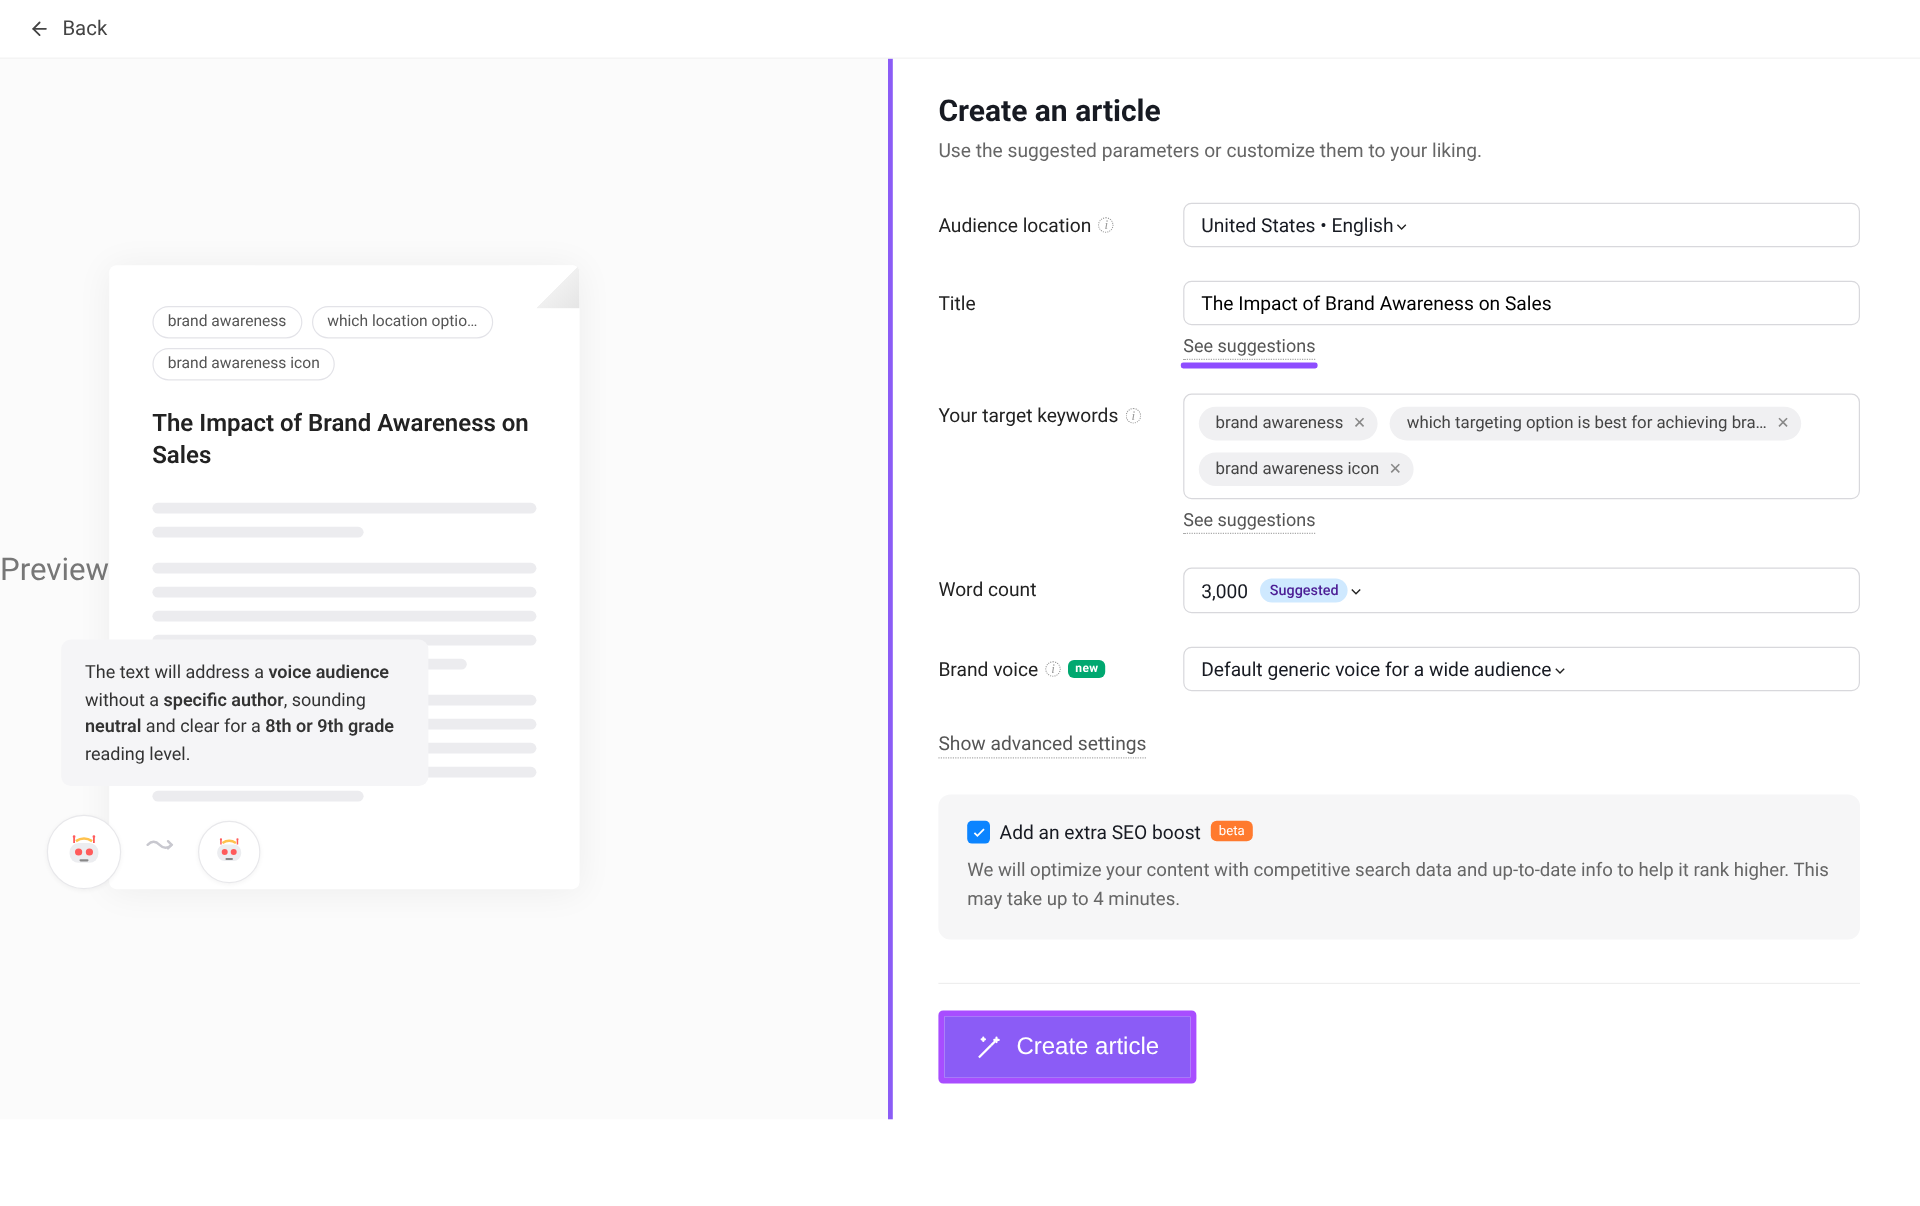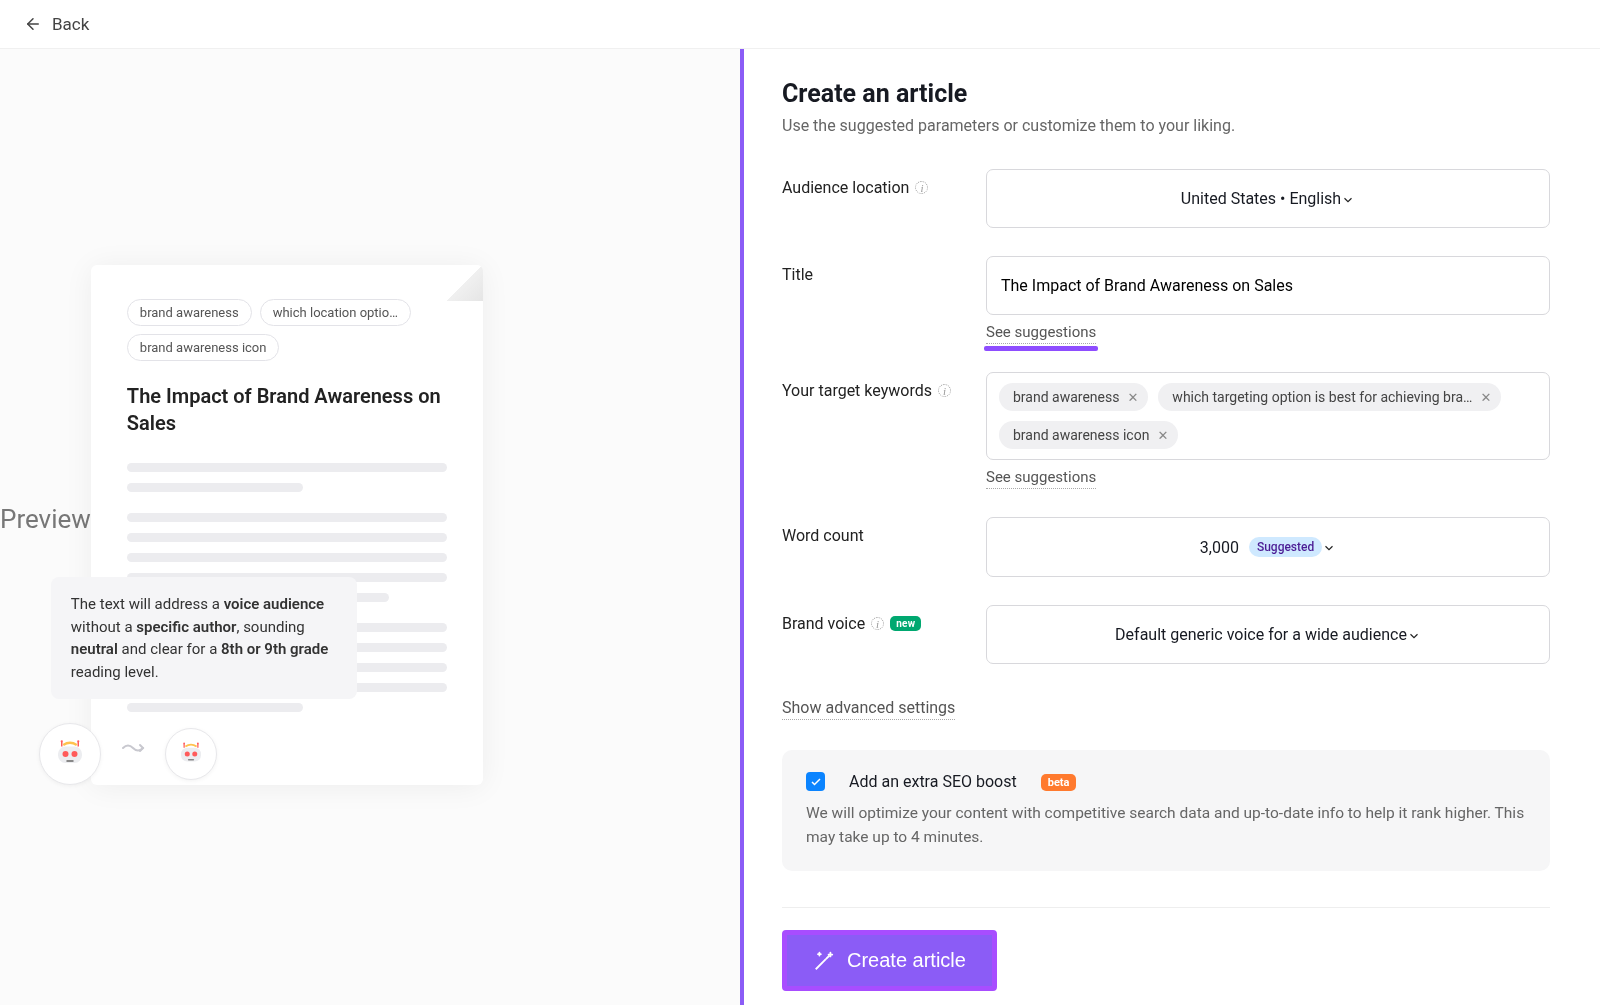--- a/index.html
+++ b/index.html
@@ -25,38 +25,38 @@
   .bots{position:absolute;left:-52px;bottom:0;display:flex;align-items:center;gap:20px;}
   .bot{width:62px;height:62px;border-radius:50%;background:#fff;border:1px solid #e8e8eb;box-shadow:0 1px 4px rgba(0,0,0,.05);display:flex;align-items:center;justify-content:center;}
   .bot.small{width:52px;height:52px;}
   .swap{color:#c8c8cf;font-size:20px;}
   .h1{font-size:25px;font-weight:700;margin-bottom:8px;}
   .sub{color:#666;font-size:16px;margin-bottom:34px;}
   .row{display:flex;align-items:flex-start;margin-bottom:28px;gap:18px;}
   .lbl{width:186px;font-size:16px;color:#222;display:flex;align-items:center;gap:6px;padding-top:9px;}
   .info{width:13px;height:13px;display:inline-flex;align-items:center;justify-content:center;font-size:11px;font-style:italic;font-family:Georgia,serif;border:1px dotted #999;border-radius:50%;color:#999;cursor:help;}
   .field{flex:1;}
-  .select,.input{width:100%;border:1px solid #d8d8dc;border-radius:7px;padding:19px 14px;font-size:16px;background:#fff;display:flex;align-items:center;justify-content:center;}
+  .select,.input{width:100%;border:1px solid #d8d8dc;border-radius:7px;padding:8px 14px;font-size:16px;background:#fff;display:flex;align-items:center;justify-content:flex-start;}
   .select{cursor:pointer;}
   .chev{width:14px;height:14px;}
   .chev svg{width:14px;height:14px;stroke:#222;stroke-width:2;fill:none;}
   .link{color:#555;font-size:15px;border-bottom:1px dotted #aaa;padding-bottom:2px;cursor:pointer;display:inline-block;margin-top:8px;}
   .link.hl{display:inline-block;position:relative;}
   .link.hl::after{content:"";position:absolute;left:-2px;right:-2px;bottom:-8px;height:5px;background:#8e4dff;border-radius:2px;}
   .chipbox{border:1px solid #d8d8dc;border-radius:7px;padding:10px 12px;display:flex;flex-wrap:wrap;gap:10px;}
   .chip{background:#f0f0f2;border-radius:999px;padding:6px 10px 6px 14px;font-size:14px;color:#444;display:inline-flex;align-items:center;gap:8px;max-width:100%;}
   .chip span{white-space:nowrap;overflow:hidden;text-overflow:ellipsis;max-width:310px;}
   .chip .x{color:#888;cursor:pointer;font-size:13px;}
   .wc{display:flex;align-items:center;gap:10px;}
   .badge-sugg{background:#cfe9ff;color:#4c1d95;font-size:12px;padding:3px 8px;border-radius:999px;font-weight:500;}
   .badge-new{background:#00a870;color:#fff;font-size:10px;font-weight:700;padding:2px 6px;border-radius:5px;letter-spacing:.3px;}
-  .badge-beta{background:#ff7a2e;color:#fff;font-size:11px;font-weight:700;padding:2px 7px;border-radius:5px;}
+  .badge-beta{background:#ff7a2e;color:#fff;font-size:11px;font-weight:400;padding:2px 7px;border-radius:5px;}
   .adv{color:#555;font-size:16px;border-bottom:1px dotted #aaa;padding-bottom:2px;cursor:pointer;display:inline-block;margin:6px 0 30px;}
   .seo{background:#f6f6f7;border-radius:10px;padding:22px 24px;}
-  .seo-row{display:flex;align-items:flex-end;gap:24px;margin-bottom:10px;}
+  .seo-row{display:flex;align-items:flex-start;gap:8px;margin-bottom:10px;}
   .cb{width:19px;height:19px;border-radius:4px;background:#0b84ff;display:flex;align-items:center;justify-content:center;cursor:pointer;}
   .cb svg{width:12px;height:12px;stroke:#fff;stroke-width:3;fill:none;}
   .seo-desc{color:#666;font-size:15.5px;line-height:1.55;}
   .footer{border-top:1px solid #eee;padding:22px 0 0;margin-top:36px;}
   .cta-wrap{display:inline-block;border:5px solid #a84dff;border-radius:4px;}
   .cta{background:#8b5cf6;color:#fff;border:none;font-size:20px;font-weight:500;padding:14px 26px;display:flex;align-items:center;gap:12px;cursor:pointer;}
   .cta svg{width:22px;height:22px;stroke:#fff;fill:none;stroke-width:2;}
   input[type=text]{border:none;outline:none;font-size:16px;width:100%;font-family:inherit;}
 </style>
 </head>

